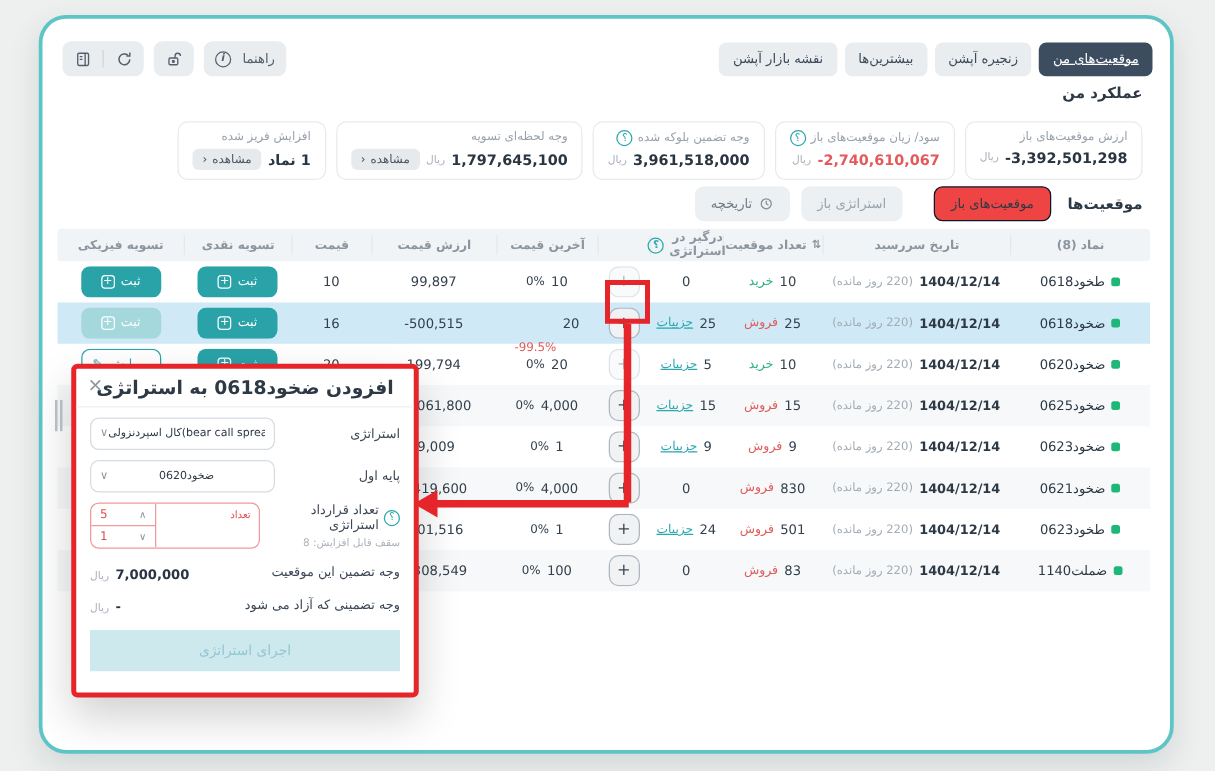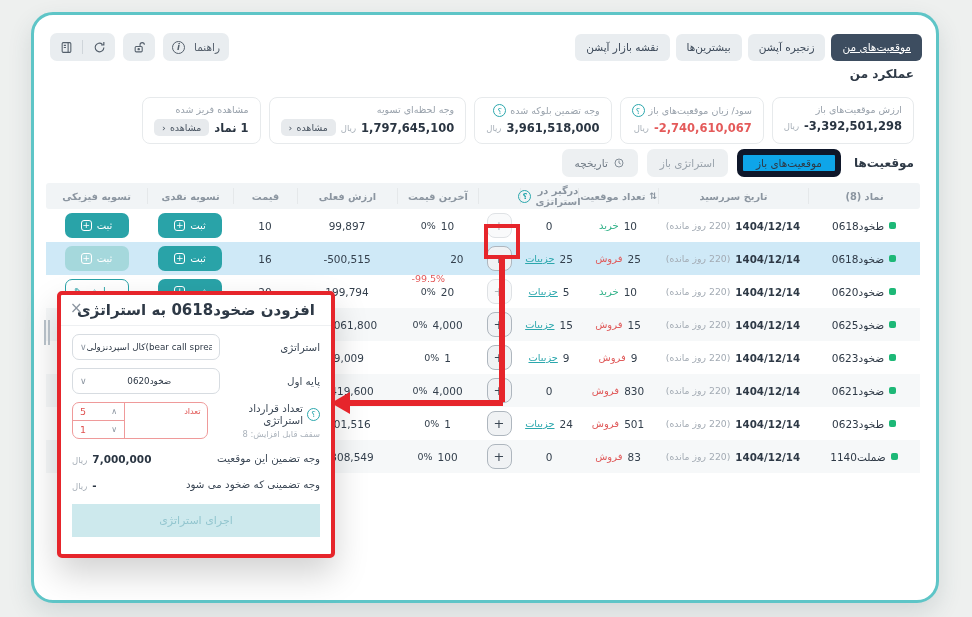--- a/index.html
+++ b/index.html
@@ -32,21 +32,21 @@
   .stat-val { font-size:11.5px; font-weight:bold; color:#2a3542; white-space:nowrap;text-align:right; }
   .stat-val.neg { color:#e45a5a; }
   .unit { font-size:8.5px; color:#a7afb8; }
   .see-btn { background:#e7eaed; border:none; border-radius:5px; padding:3px 8px; font-size:9.5px; color:#4a5562; display:flex; align-items:center; gap:4px; cursor:pointer; }
   .qmark { width:13px; height:13px; border:1.2px solid #2ba7ad; color:#2ba7ad; border-radius:50%; font-size:8.5px; display:inline-flex; align-items:center; justify-content:center; flex:none; }
 
   
   .pos-row { position:absolute; top:134px; right:22px; display:flex; align-items:center; gap:9px; }
   .pos-title { font-size:12px; font-weight:bold; color:#2e3946; margin-left:4px; }
   .pill { height:28px; padding:4px 13px; border-radius:7px; font-size:10.5px; cursor:pointer; display:flex; align-items:center; gap:5px; }
-  .pill.active { background:#0ea5e9; border:6px solid #0f172a; color:#2e3946; }
+  .pill.active { background:#ef4444; border:1px solid #0f172a; color:#2e3946;margin-left:16px; }
   .pill.muted { background:#edf0f2; border:none; color:#9aa3ac; }
   .pill.hist { color:#717b86; }
 
   
   .table { position:absolute; top:168px; right:16px; width:874px; }
   .thead { display:flex; height:26px; background:#f1f4f6; border-radius:3px; align-items:center; }
   .th { font-size:9.8px; color:#8b95a0; font-weight:bold; text-align:center; display:flex; align-items:center; justify-content:center; gap:4px; height:16px; border-left:1px solid #e5e8ea; }
   .th:last-child { border-left:none; }
   .tr { display:flex; height:33px; align-items:center; }
   .tr.alt { background:#f6f8f9; }
@@ -190,21 +190,21 @@
           <span class="stat-val num">1,797,645,100</span>
           <span class="unit">ریال</span>
           <button class="see-btn">
             <span>مشاهده</span>
             <span>‹</span>
           </button>
         </div>
       </div>
       <div class="stat">
         <div class="stat-label">
-          <span>مشاهده فریز شده</span>
+          <span>افزایش فریز شده</span>
         </div>
         <div class="stat-val-row">
           <span class="stat-val">1 نماد</span>
           <button class="see-btn">
             <span>مشاهده</span>
             <span>‹</span>
           </button>
         </div>
       </div>
     </div>
@@ -238,21 +238,21 @@
           <span>درگیر در استراتژی</span>
           <span class="qmark">؟</span>
         </div>
         <div class="th c-plus">
           <span></span>
         </div>
         <div class="th c-last">
           <span>آخرین قیمت</span>
         </div>
         <div class="th c-val">
-          <span>ارزش فعلی</span>
+          <span>ارزش قیمت</span>
         </div>
         <div class="th c-price">
           <span>قیمت</span>
         </div>
         <div class="th c-cash">
           <span>تسویه نقدی</span>
         </div>
         <div class="th c-phys">
           <span>تسویه فیزیکی</span>
         </div>
@@ -601,18 +601,18 @@
         <div class="step-input">
           <span class="float-label">تعداد</span>
         </div>
       </div>
     </div>
     <div class="m-row m-kv" style="margin-bottom:7px;">
       <span class="m-label">وجه تضمین این موقعیت</span>
       <span><b class="num">7,000,000</b> <span class="unit">ریال</span></span>
     </div>
     <div class="m-row m-kv" style="margin-bottom:6px;">
-      <span class="m-label">وجه تضمینی که ضخود می شود</span>
+      <span class="m-label">وجه تضمینی که آزاد می شود</span>
       <span><b>-</b> <span class="unit">ریال</span></span>
     </div>
     <button class="m-submit">اجرای استراتژی</button>
   </div>
 </div>
 
 </body></html>

